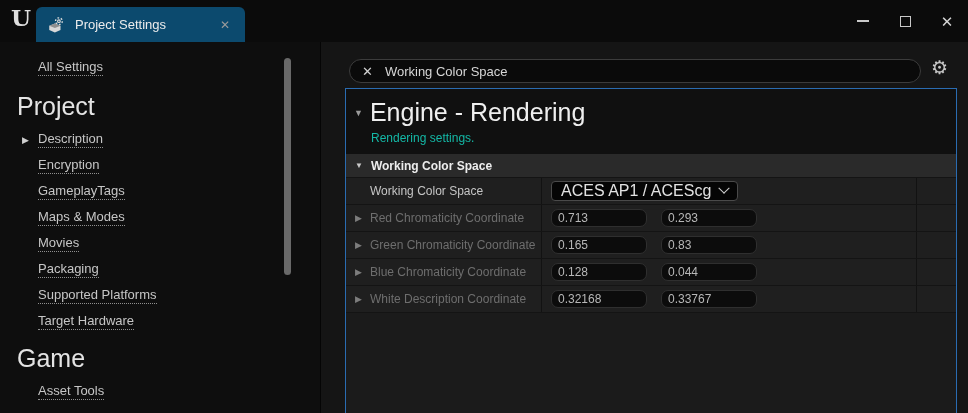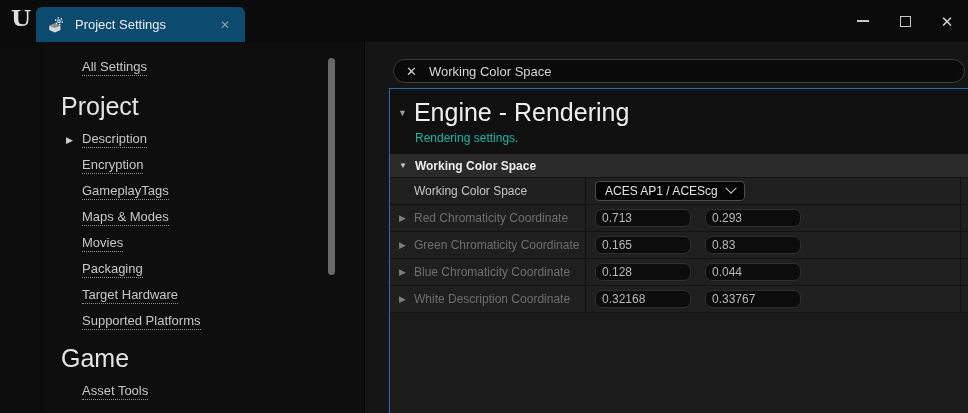--- a/index.html
+++ b/index.html
@@ -22,21 +22,21 @@
   }
   .tab-icon { width:18px; height:18px; flex:0 0 auto; }
   .tab-label { flex:1; margin-left:10px; font-size:13px; color:#ececec; white-space:nowrap; }
   .tab-close { font-size:12px; color:#9a9a9a; padding:2px 5px; }
   .win-controls { position:absolute; right:0; top:0; height:42px; display:flex; }
   .win-btn { width:42px; height:42px; display:flex; align-items:center; justify-content:center; color:#cccccc; }
   .ic-min { width:12px; height:2px; background:#c9c9c9; }
   .ic-max { width:11px; height:11px; border:1.5px solid #c9c9c9; }
   .ic-close { font-size:15px; color:#d5d5d5; line-height:1; }
   
-  .body { position:absolute; top:42px; left:0; right:0; bottom:0; display:flex;padding-left:44px; }
+  .body { position:absolute; top:42px; left:0; right:0; bottom:0; display:flex; }
   
   .sidebar { position:relative; width:321px; background:#0e0e0e; border-right:1px solid #050505; overflow:hidden; padding-top:17px; }
   .all-settings { margin-left:38px; font-size:13px; height:16px; }
   .side-link { color:#c6c6c6; border-bottom:1px dotted #8f8f8f; padding-bottom:1px; font-size:13px; cursor:pointer; }
   .cat-header { margin:16px 0 0 17px; font-size:25px; line-height:30px; color:#e4e4e4; font-weight:400; }
   .side-list { margin-top:10px; }
   .side-item { position:relative; margin:0 0 12px 38px; height:14px; line-height:14px; white-space:nowrap; }
   .side-item .caret { position:absolute; left:-16px; top:2px; font-size:9px; color:#d0d0d0; }
   .side-scrollbar { position:absolute; left:284px; top:16px; width:7px; height:217px; background:#696969; border-radius:4px; }
   
@@ -82,21 +82,21 @@
   .cell-extra { width:39px; flex:0 0 auto; }
   .num-field {
     width:96px; height:18px; margin-right:14px; background:#0c0c0c;
     border:1px solid #2f2f2f; border-radius:7px; color:#b8b8b8;
     font-family:"Liberation Sans", sans-serif; font-size:12px; padding:0 6px; outline:none;
   }
   .dropdown {
     height:20px; background:#050505; border:1px solid #4a4a4a; border-radius:4px;
     display:flex; align-items:center; padding:0 9px; cursor:pointer;
   }
-  .dropdown-label { font-size:12px; color:#e2e2e2; margin-right:9px; white-space:nowrap; }
+  .dropdown-label { font-size:16px; color:#e2e2e2; margin-right:9px; white-space:nowrap; }
   .chevron { width:8px; height:8px; border-right:1.6px solid #cfcfcf; border-bottom:1.6px solid #cfcfcf; transform:rotate(45deg) translate(-2px,-2px); }
   .panel-fill { flex:1; background:#1b1b1b; border-top:1px solid #141414; }
 </style>
 </head>
 <body>
 
 <div class="window">
 
   <div class="titlebar">
     <div class="ue-logo">U</div>
@@ -145,24 +145,24 @@
         <div class="side-item">
           <span class="side-link">Maps &amp; Modes</span>
         </div>
         <div class="side-item">
           <span class="side-link">Movies</span>
         </div>
         <div class="side-item">
           <span class="side-link">Packaging</span>
         </div>
         <div class="side-item">
+          <span class="side-link">Supported Platforms</span>
+        </div>
+        <div class="side-item">
           <span class="side-link">Target Hardware</span>
-        </div>
-        <div class="side-item">
-          <span class="side-link">Supported Platforms</span>
         </div>
       </div>
 
       <div class="cat-header">Game</div>
       <div class="side-list">
         <div class="side-item">
           <span class="side-link">Asset Tools</span>
         </div>
       </div>
 

